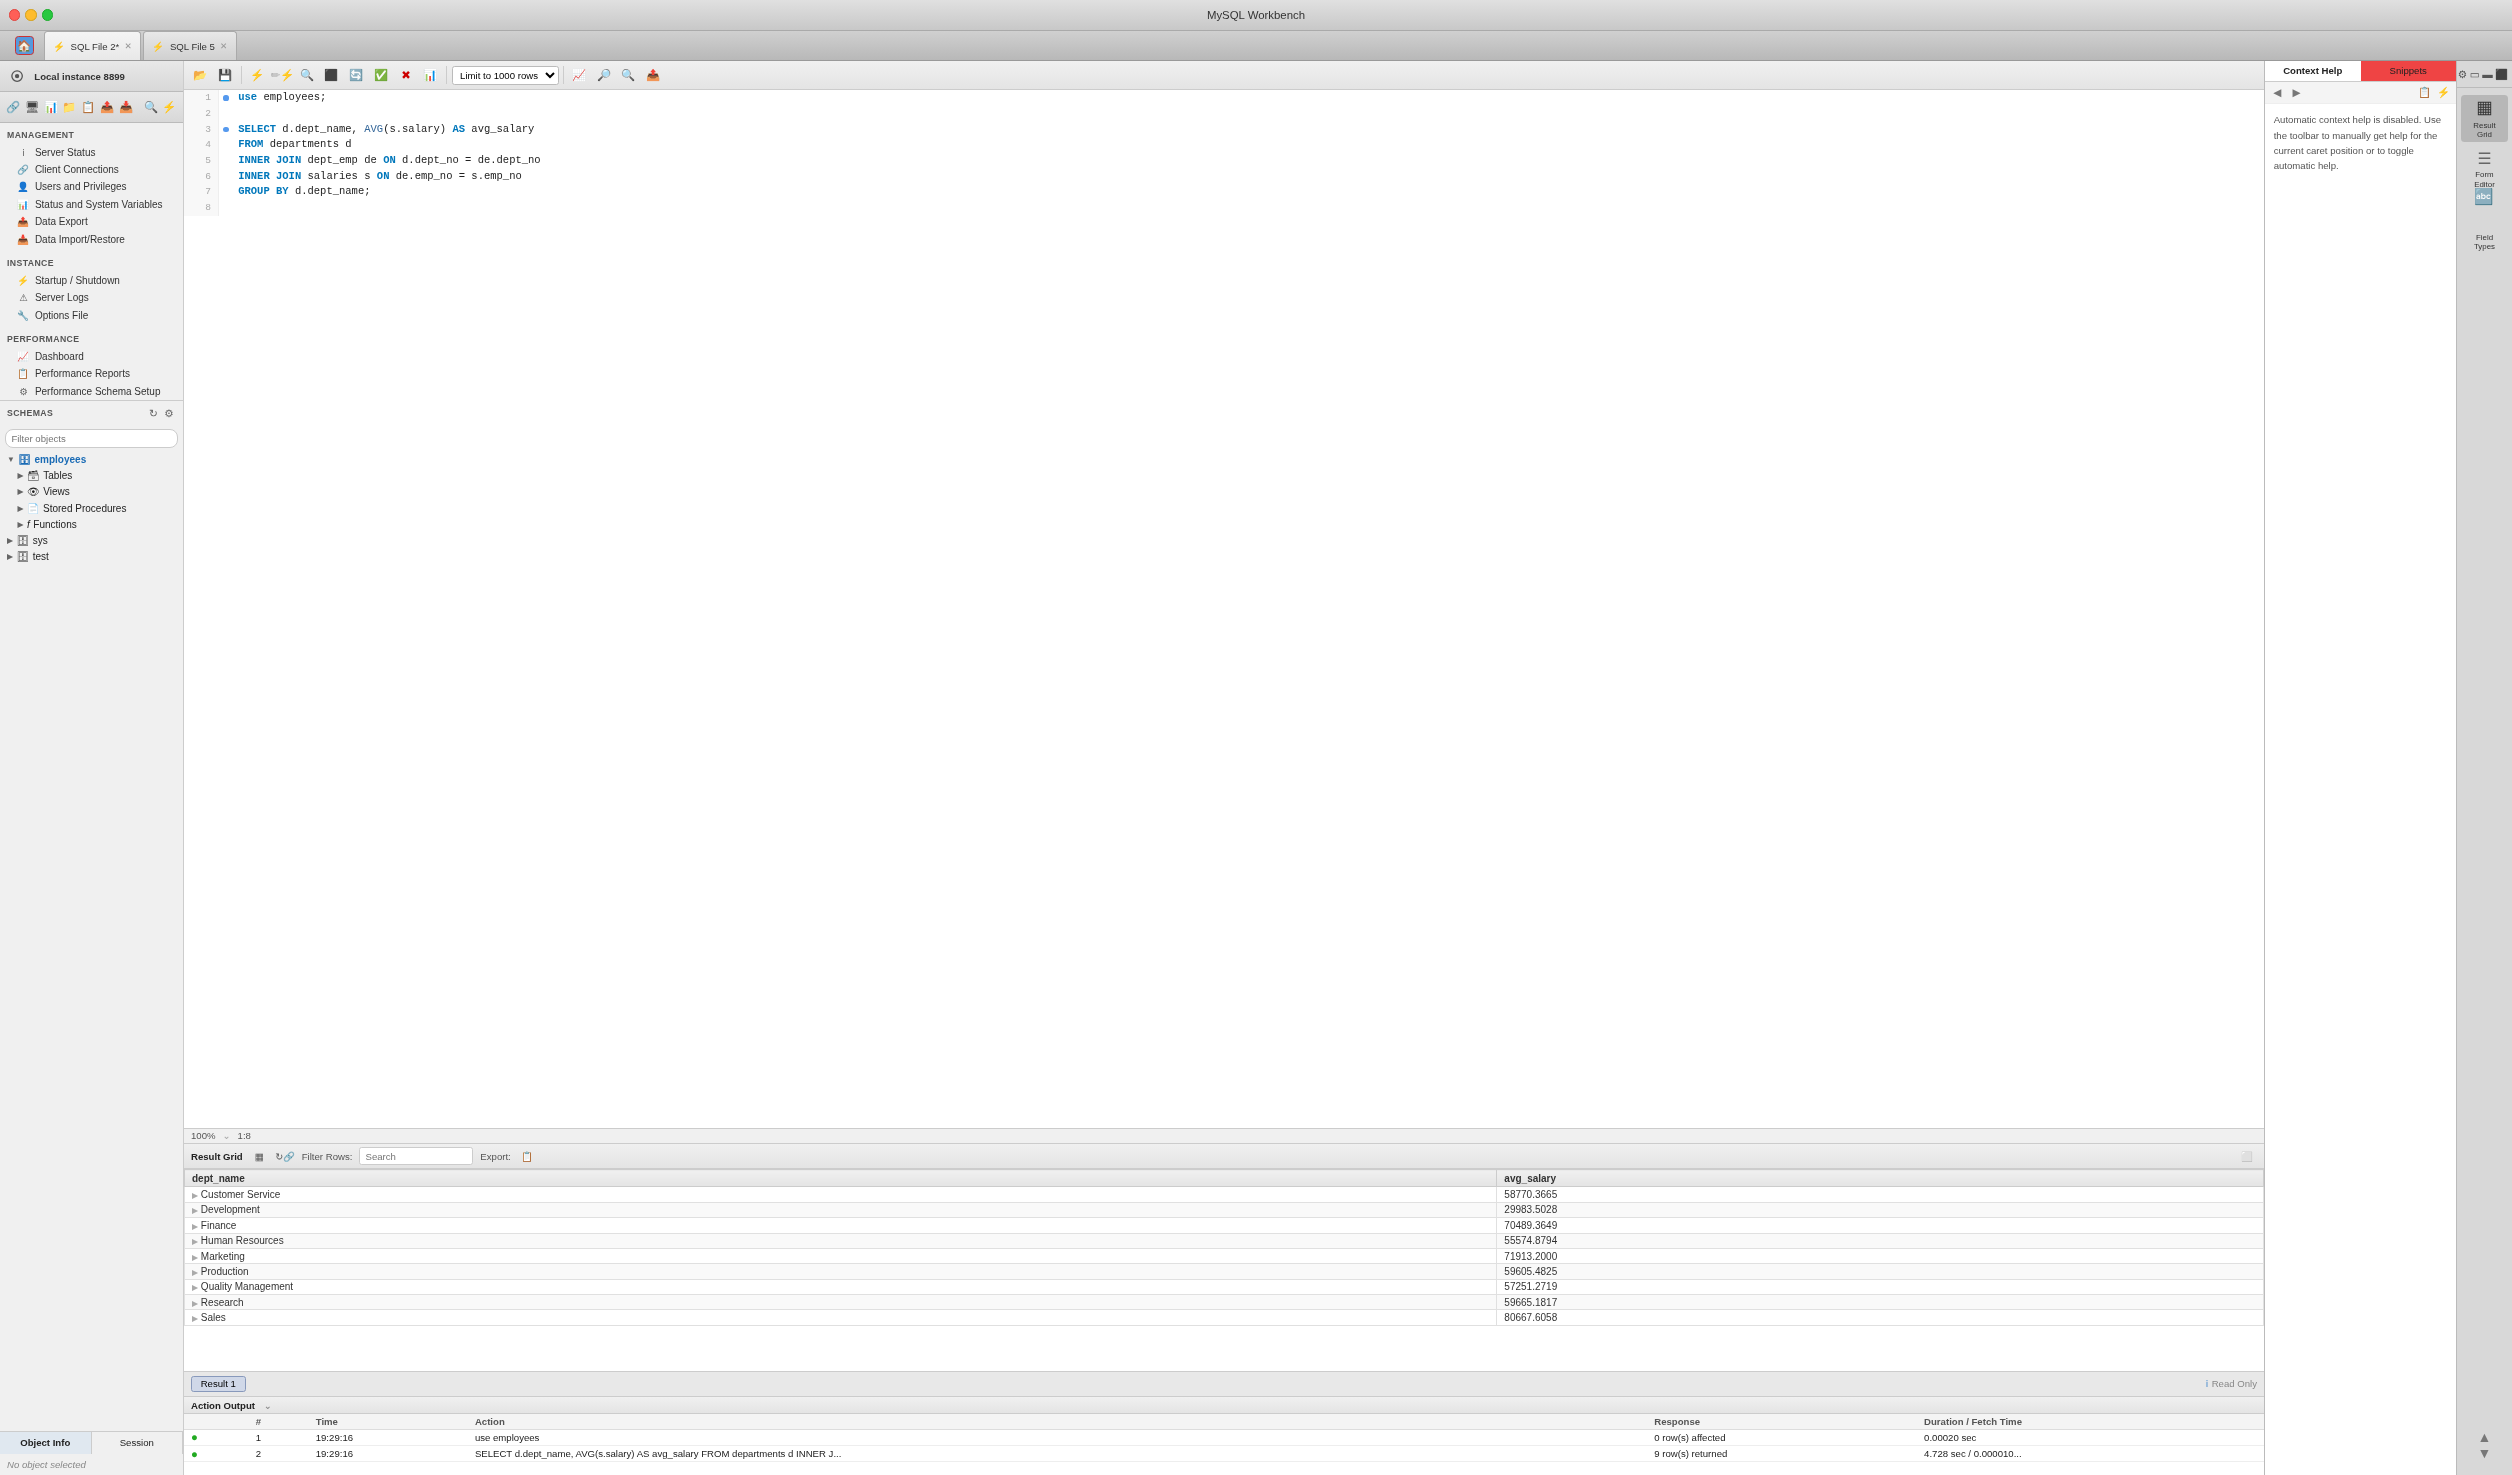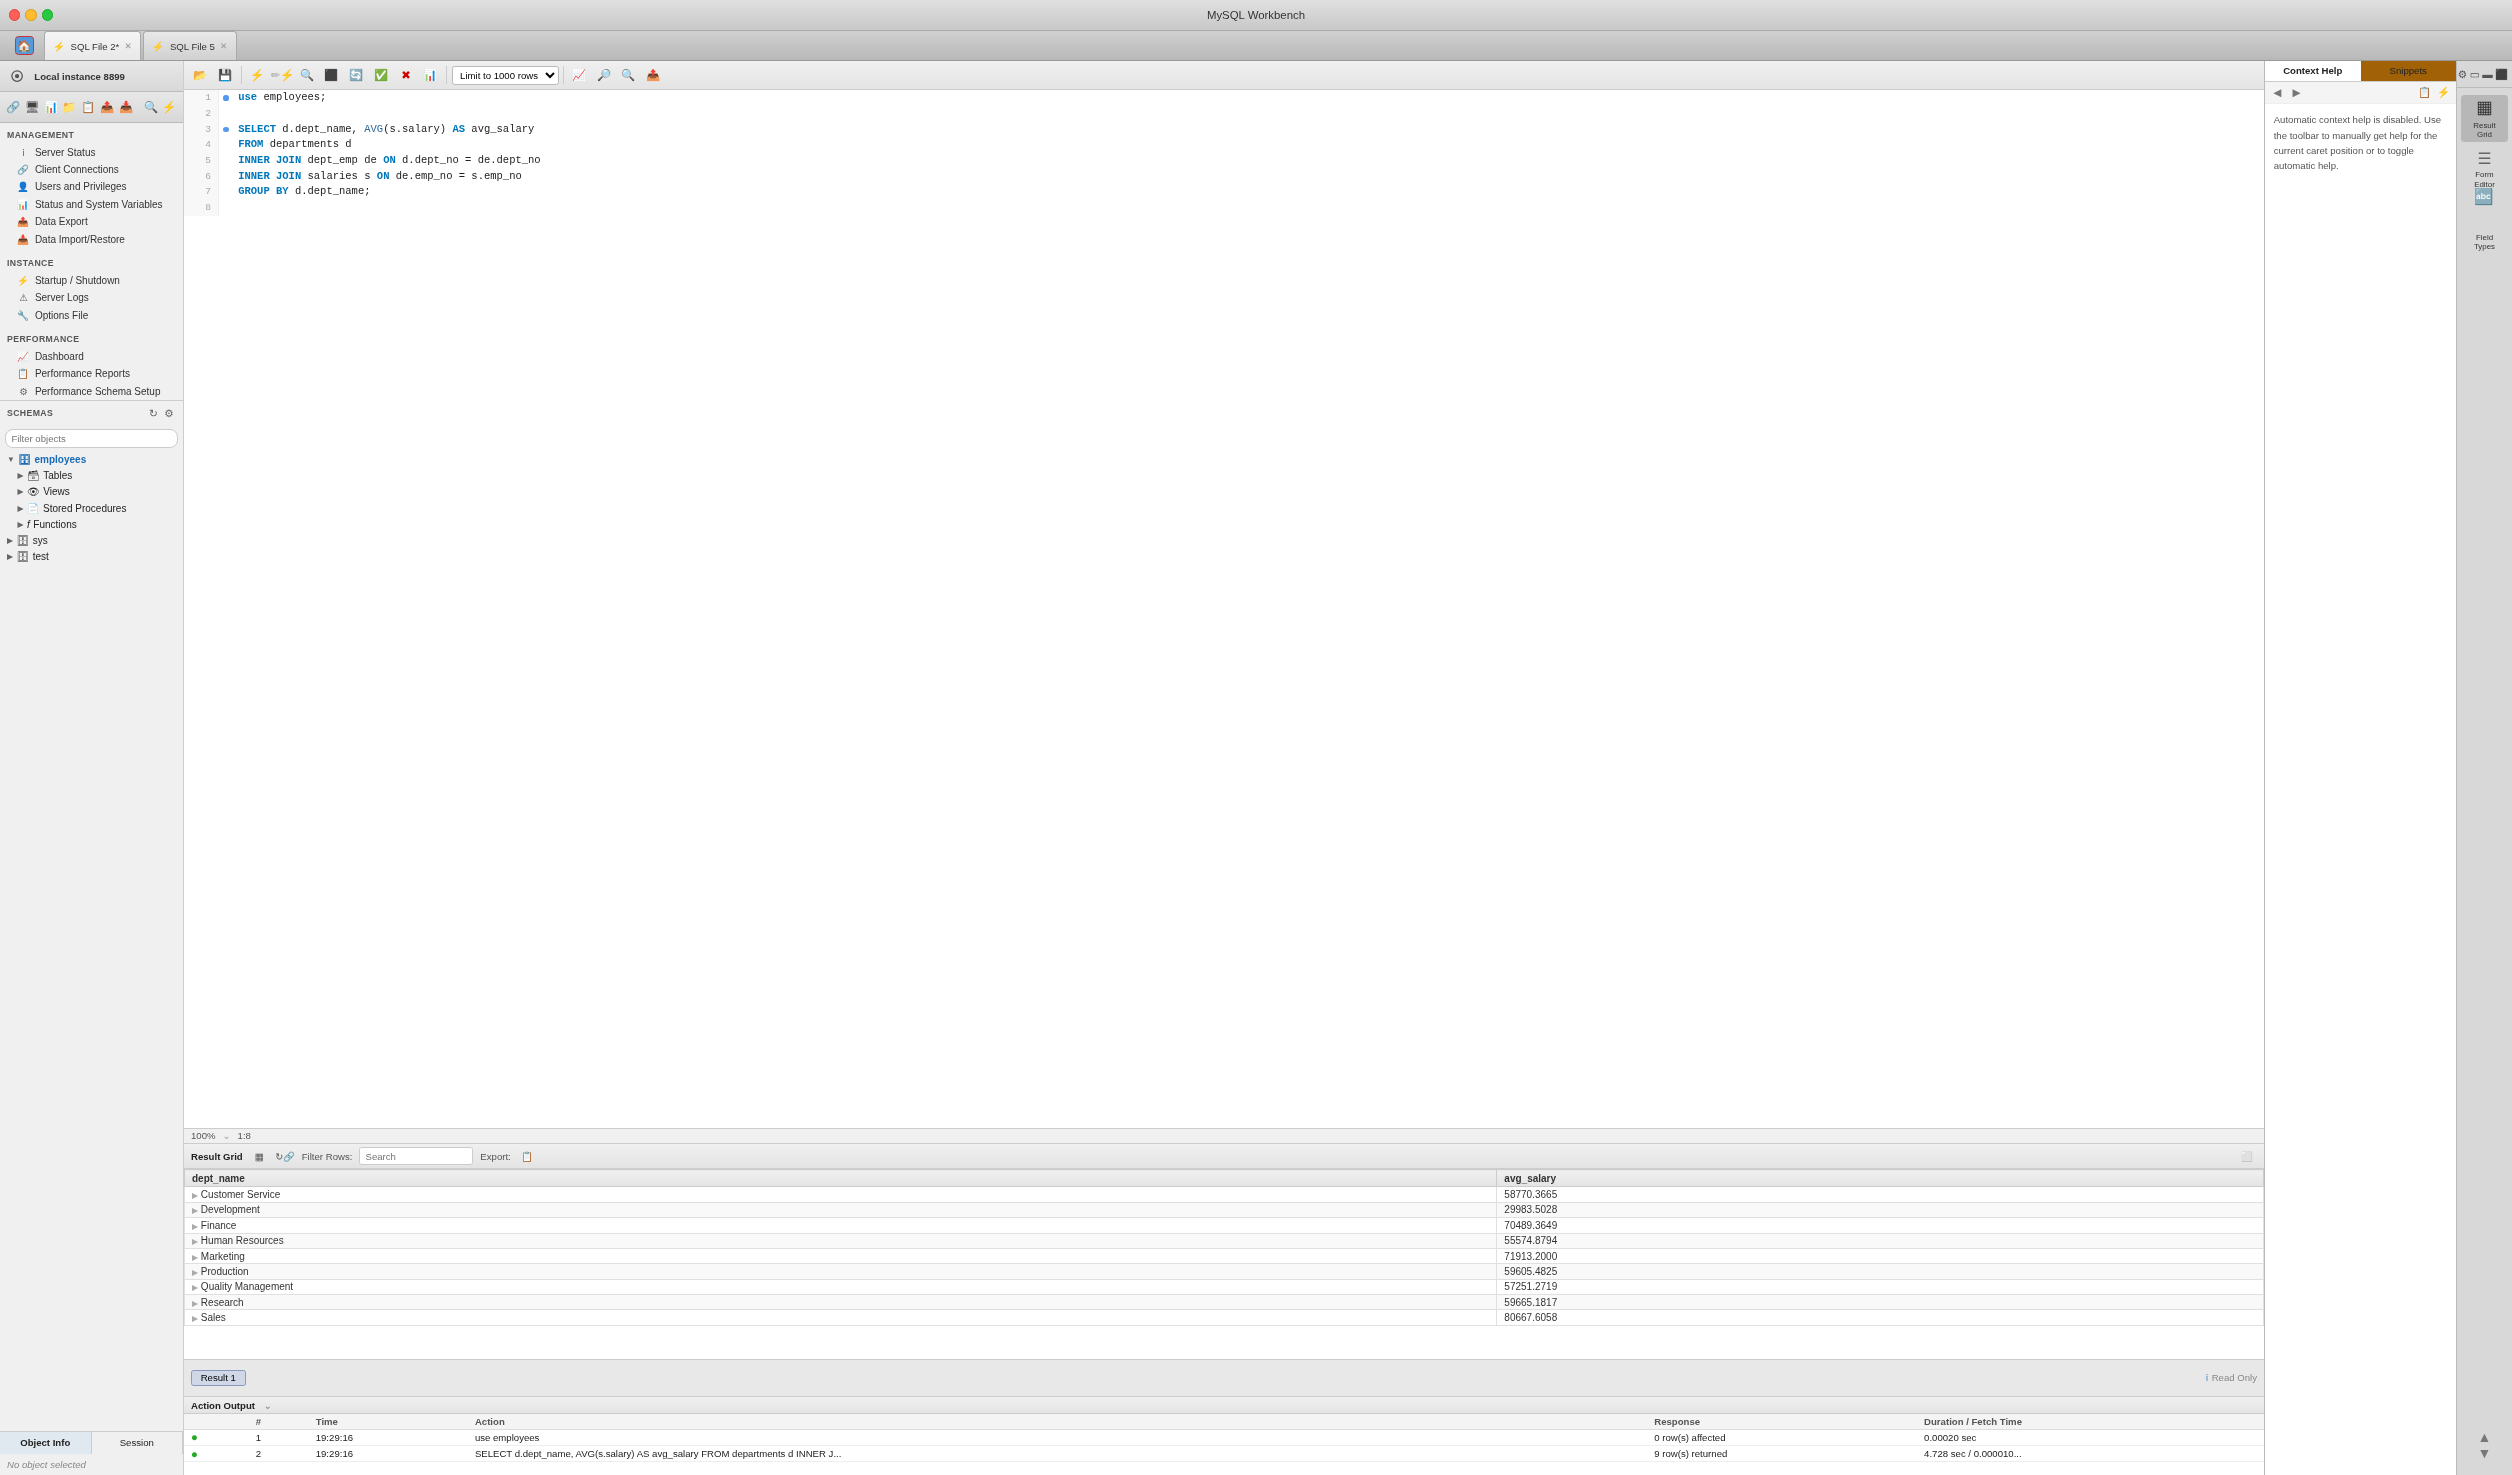--- a/index.html
+++ b/index.html
@@ -81,21 +81,21 @@
     .results-toolbar-btn { width: 19px; height: 19px; border: 0.9px solid transparent; border-radius: 2.6px; background: transparent; cursor: pointer; display: flex; align-items: center; justify-content: center; color: #555; font-size: 9.6px; }
     .filter-label { color: #555; }
     .filter-input { height: 17.5px; border: 0.9px solid #ccc; border-radius: 2.6px; padding: 0 5.2px; font-size: 9.6px; width: 114px; }
     .results-table-container { flex: 1; overflow: auto; background: white; }
     .results-table { width: 100%; border-collapse: collapse; font-size: 10px; }
     .results-table th { background: linear-gradient(to bottom, #f0f0f0, #e4e4e4); border: 0.9px solid #ccc; padding: 2.6px 7px; text-align: left; font-weight: 600; color: #333; position: sticky; top: 0; }
     .results-table td { border: 0.9px solid #e0e0e0; padding: 1.7px 7px; color: #333; }
     .results-table tr:nth-child(even) td { background: #f9f9f9; }
     
     
-    .result-tabs-row { background: #e8e8e8; border-top: 0.9px solid #ccc; padding: 10px 7px; display: flex; align-items: center; gap: 7px; }
+    .result-tabs-row { background: #e8e8e8; border-top: 0.9px solid #ccc; padding: 4px 7px; display: flex; align-items: center; gap: 7px; }
     .result-tab-btn { background: white; border: 0.9px solid #bbb; border-radius: 2.6px; padding: 1.7px 8.7px; font-size: 9.6px; cursor: pointer; }
     .result-tab-btn.active { background: #d0d8e8; border-color: #8899bb; }
     .read-only-badge { margin-left: auto; display: flex; align-items: center; gap: 3.5px; color: #888; font-size: 9.6px; }
     
     
     .action-output { height: 79px; border-top: 0.9px solid #ccc; display: flex; flex-direction: column; overflow: hidden; }
     .action-output-header { background: linear-gradient(to bottom, #f0f0f0, #e4e4e4); border-bottom: 0.9px solid #ccc; padding: 2.6px 7px; display: flex; font-size: 9.6px; font-weight: 600; gap: 3.5px; }
     .action-table { width: 100%; border-collapse: collapse; font-size: 9.6px; }
     .action-table th { background: #f4f4f4; border-bottom: 0.9px solid #ddd; padding: 1.7px 7px; text-align: left; font-weight: 600; color: #555; }
     .action-table td { border-bottom: 0.9px solid #eee; padding: 1.7px 7px; }
@@ -106,21 +106,21 @@
     .panel-btn.active { background: rgba(0,0,0,0.15); }
     .mini-icon { width: 19px; height: 19px; display: flex; align-items: center; justify-content: center; font-size: 10.5px; color: #555; cursor: pointer; }
 
     
     .right-section { display: flex; flex-direction: column; width: 56px; border-left: 0.9px solid #bbb; background: #d8d8d8; }
     .right-section-top { display: flex; justify-content: flex-end; padding: 3.5px; gap: 2.6px; border-bottom: 0.9px solid #bbb; }
     .right-panel-buttons { display: flex; flex-direction: column; align-items: center; padding: 7px 0; gap: 3.5px; flex: 1; }
 
     
     .help-panel { display: flex; flex-direction: column; width: 192px; border-left: 0.9px solid #bbb; background: white; }
-    .help-panel-tabs { display: flex; background: #a16207; border-bottom: 0.9px solid #ccc; }
+    .help-panel-tabs { display: flex; background: #ef4444; border-bottom: 0.9px solid #ccc; }
     .help-panel-tab { flex: 1; padding: 4.4px 5.2px; text-align: center; font-size: 9.6px; cursor: pointer; }
     .help-panel-tab.active { background: white; font-weight: 600; }
     .help-panel-nav { display: flex; align-items: center; padding: 1.7px 3.5px; border-bottom: 0.9px solid #eee; background: #f4f4f4; gap: 1.7px; }
     .help-panel-nav-btn { width: 17.5px; height: 17.5px; display: flex; align-items: center; justify-content: center; font-size: 10.5px; cursor: pointer; color: #777; border: 0.9px solid transparent; border-radius: 1.7px; }
     .help-text { padding: 8.7px; font-size: 9.6px; color: #555; line-height: 1.6; flex: 1; }
   </style>
 </head>
 <body>
 
 <div class="titlebar">

